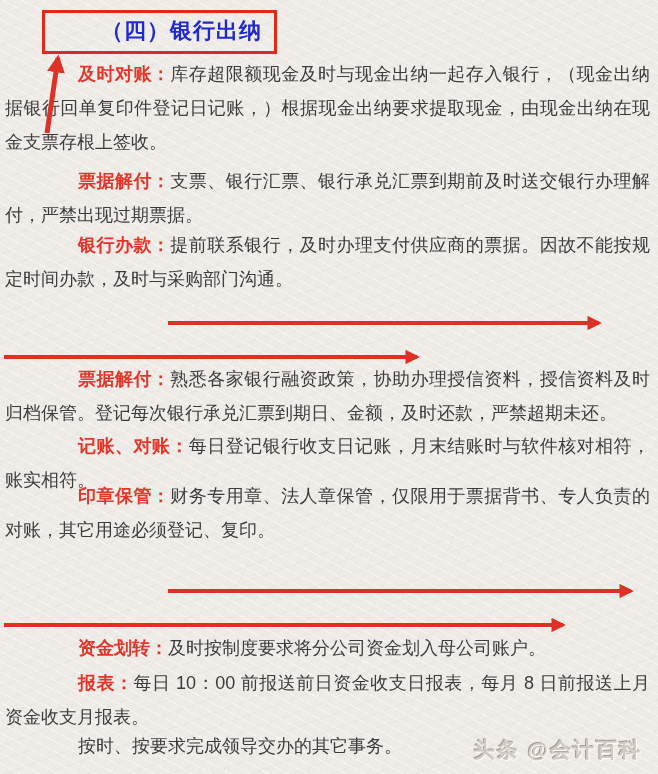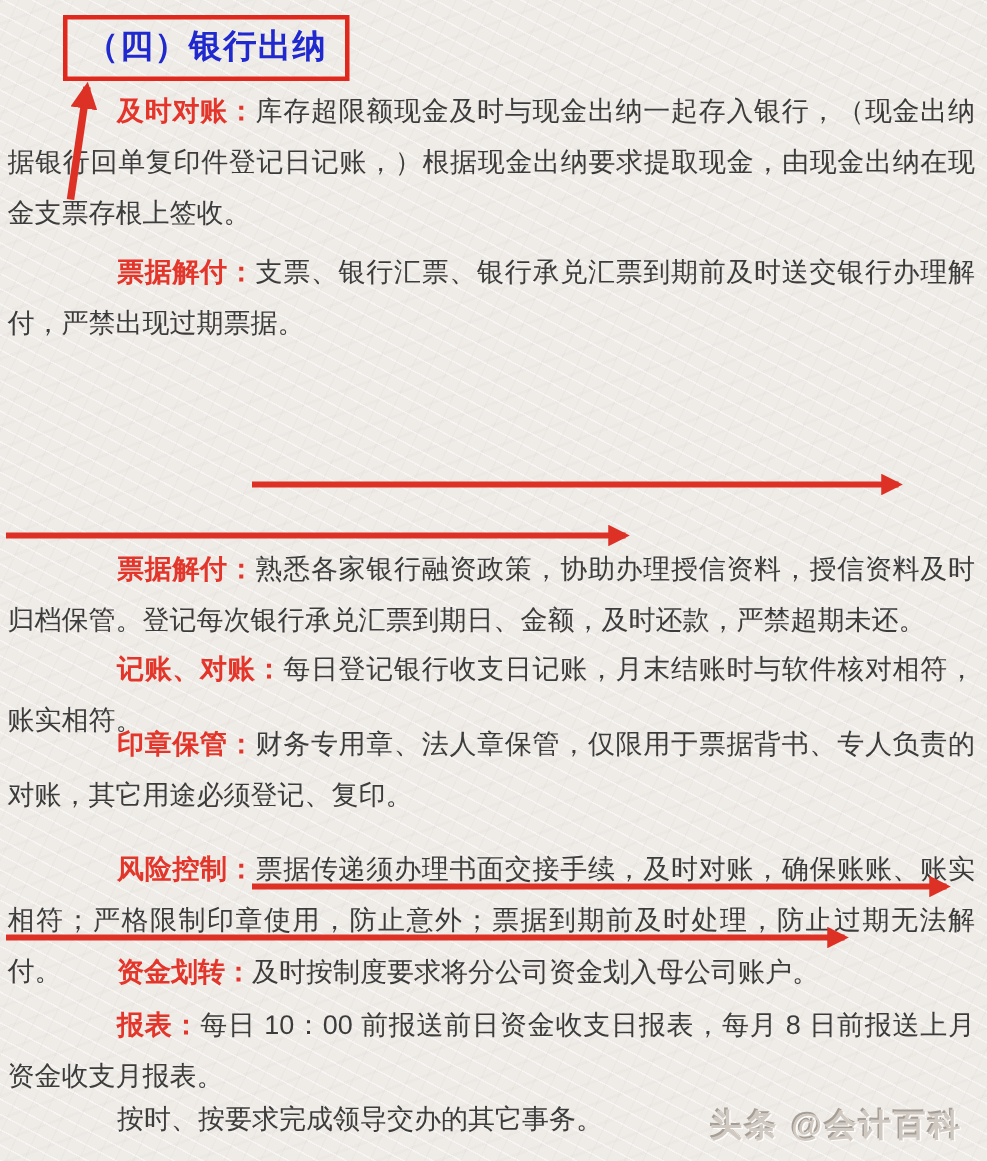--- a/index.html
+++ b/index.html
@@ -13,21 +13,21 @@
     font-family:"Liberation Sans", sans-serif;
     color:#3c3c3c;
   }
   .title-box{
     position:absolute;left:42px;top:10px;
     border:3px solid #e0281c;
     padding:3px 12px 5px 12px;
     background:transparent;
   }
   .title-text{
-    font-size:22px;font-weight:bold;color:#2029ce;letter-spacing:1px;
+    font-size:22px;font-weight:bold;color:#2029ce;letter-spacing:1px;margin-left:44px;
   }
   .para{
     position:absolute;left:5px;width:645px;
     margin:0;font-size:18px;line-height:34px;
     text-indent:73px;text-align:justify;
     color:#3c3c3c;
   }
   .para .h{
     color:#e3352a;font-weight:bold;
   }
@@ -49,29 +49,29 @@
 <div class="page">
 
   <div class="title-box">
     <span class="title-text">（四）银行出纳</span>
   </div>
 
   <p class="para" style="top:57px"><span class="h">及时对账：</span><span>库存超限额现金及时与现金出纳一起存入银行，（现金出纳据银行回单复印件登记日记账，）根据现金出纳要求提取现金，由现金出纳在现金支票存根上签收。</span></p>
 
   <p class="para" style="top:164px"><span class="h">票据解付：</span><span>支票、银行汇票、银行承兑汇票到期前及时送交银行办理解付，严禁出现过期票据。</span></p>
 
+  <p class="para" style="top:228px"><span class="h">银行办款：</span><span>提前联系银行，及时办理支付供应商的票据。因故不能按规定时间办款，及时与采购部门沟通。</span></p>
 
 
   <p class="para" style="top:362px"><span class="h">票据解付：</span><span>熟悉各家银行融资政策，协助办理授信资料，授信资料及时归档保管。登记每次银行承兑汇票到期日、金额，及时还款，严禁超期未还。</span></p>
 
   <p class="para" style="top:429px"><span class="h">记账、对账：</span><span>每日登记银行收支日记账，月末结账时与软件核对相符，账实相符。</span></p>
 
   <p class="para" style="top:479px"><span class="h">印章保管：</span><span>财务专用章、法人章保管，仅限用于票据背书、专人负责的对账，其它用途必须登记、复印。</span></p>
 
-  <p class="para" style="top:562px"><span class="h">风险控制：</span><span>票据传递须办理书面交接手续，及时对账，确保账账、账实相符；严格限制印章使用，防止意外；票据到期前及时处理，防止过期无法解付。</span></p>
 
   <p class="para" style="top:631px"><span class="h">资金划转：</span><span>及时按制度要求将分公司资金划入母公司账户。</span></p>
 
   <p class="para" style="top:666px"><span class="h">报表：</span><span>每日 10：00 前报送前日资金收支日报表，每月 8 日前报送上月资金收支月报表。</span></p>
 
   <p class="para" style="top:729px"><span>按时、按要求完成领导交办的其它事务。</span></p>
 
   <svg class="annotations" width="658" height="774" viewBox="0 0 658 774" xmlns="http://www.w3.org/2000/svg">
     <defs>
       <marker id="ah" viewBox="0 0 10 10" refX="8" refY="5" markerWidth="3.6" markerHeight="3.6" orient="auto-start-reverse">

